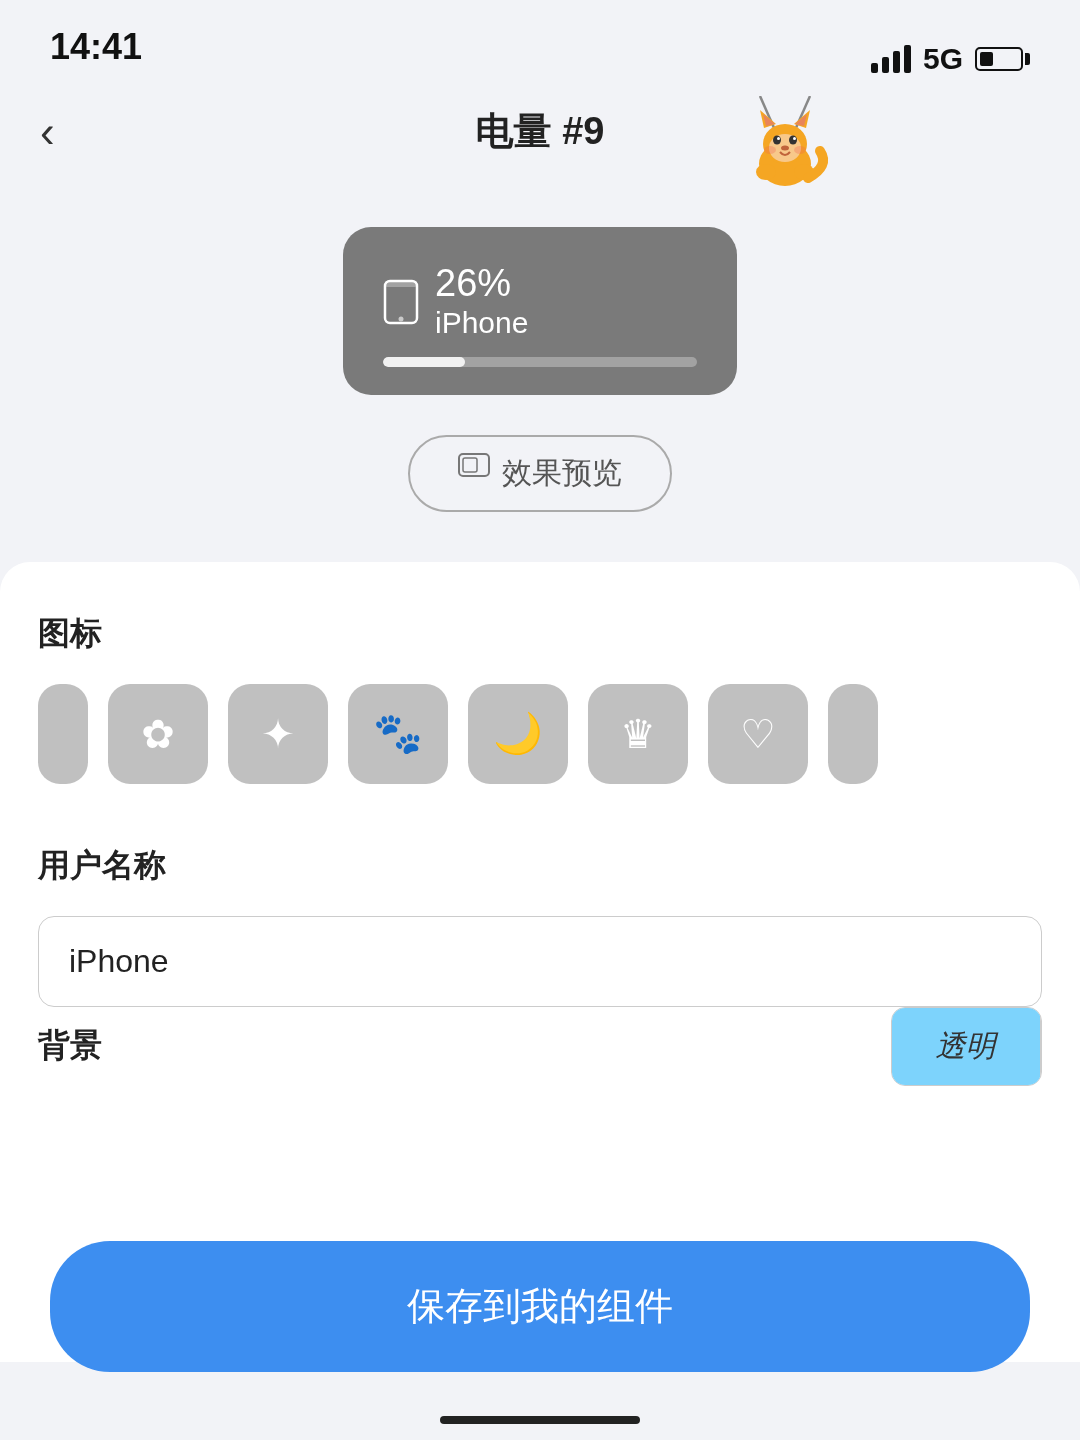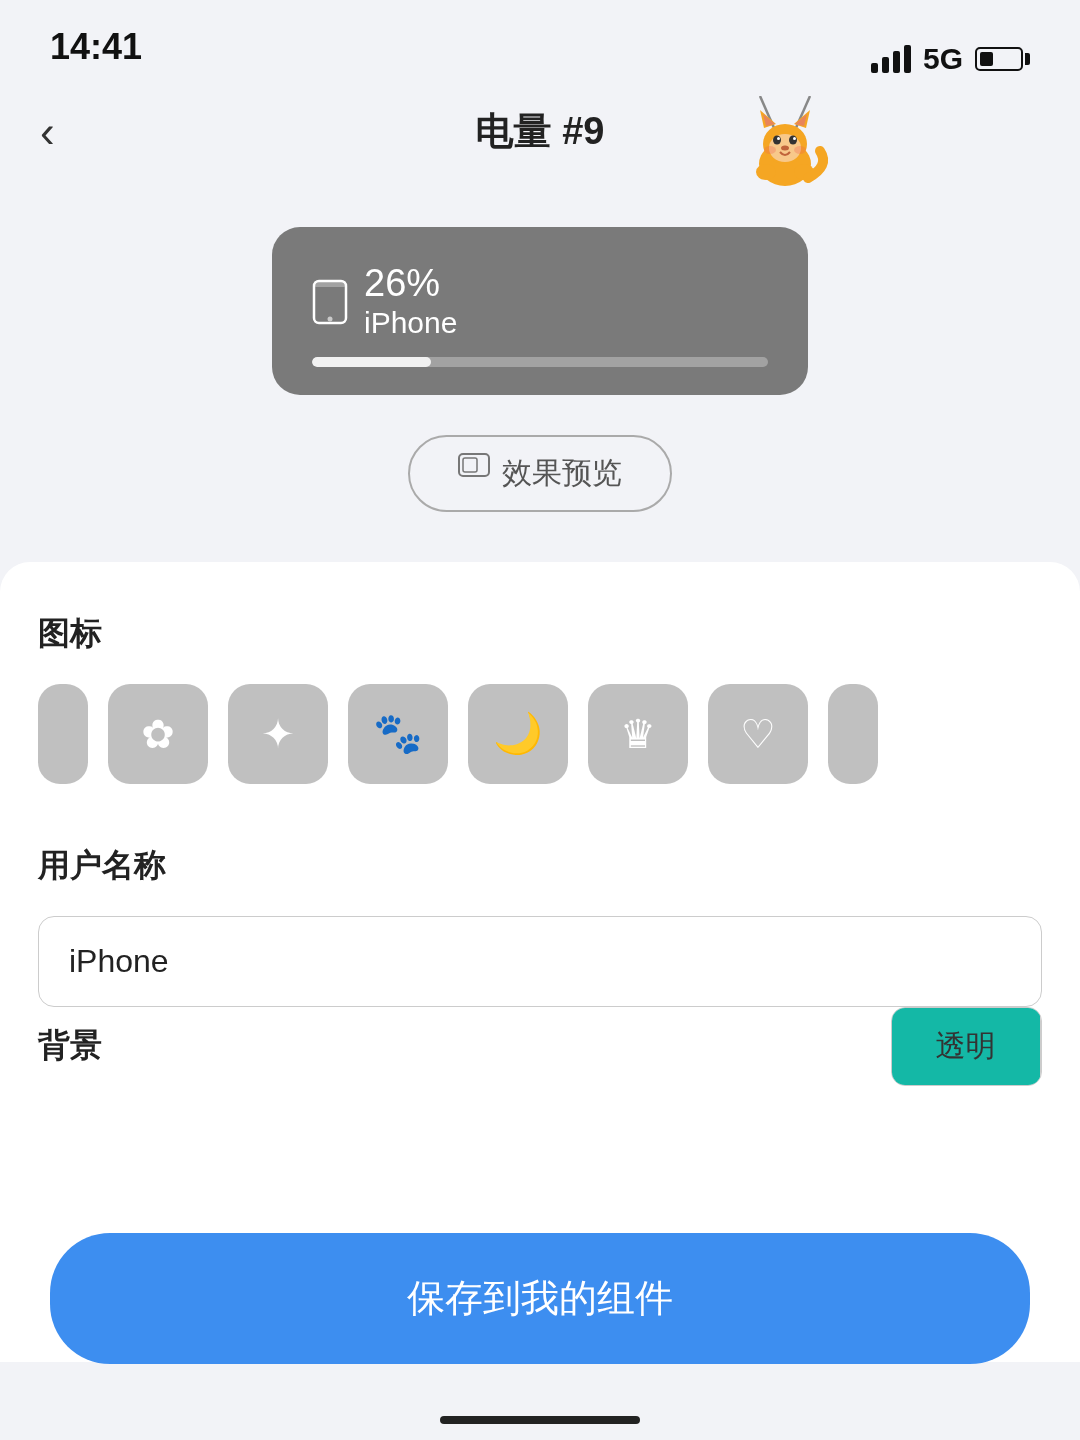--- a/index.html
+++ b/index.html
@@ -106,21 +106,21 @@
       display: flex;
       flex-direction: column;
       align-items: center;
       padding: 40px 0 50px;
     }
 
     .widget-card {
       background: #7a7a7a;
       border-radius: 28px;
       padding: 36px 40px 28px;
-      width: 536px;
+      width: 394px;
     }
     .widget-top {
       display: flex;
       align-items: center;
       gap: 16px;
       margin-bottom: 16px;
     }
     .phone-icon-svg {
       width: 36px;
       height: 46px;
@@ -238,32 +238,33 @@
     }
     .bg-toggle-btn {
       padding: 18px 44px;
       font-size: 30px;
       background: transparent;
       border: none;
       cursor: pointer;
       color: #333;
     }
     .bg-toggle-btn.active {
-      background: #14b8a6;
+      background: #7dd3fc;
       font-weight: 500;
+      font-style: italic;
     }
     .bg-toggle-divider {
       width: 1.5px;
       background: #ccc;
     }
 
     
     .save-btn-container {
       position: fixed;
-      bottom: 76px;
+      bottom: 68px;
       left: 50%;
       transform: translateX(-50%);
       width: 980px;
     }
     .save-btn {
       width: 100%;
       background: #3d8ef0;
       border: none;
       border-radius: 60px;
       padding: 40px;

